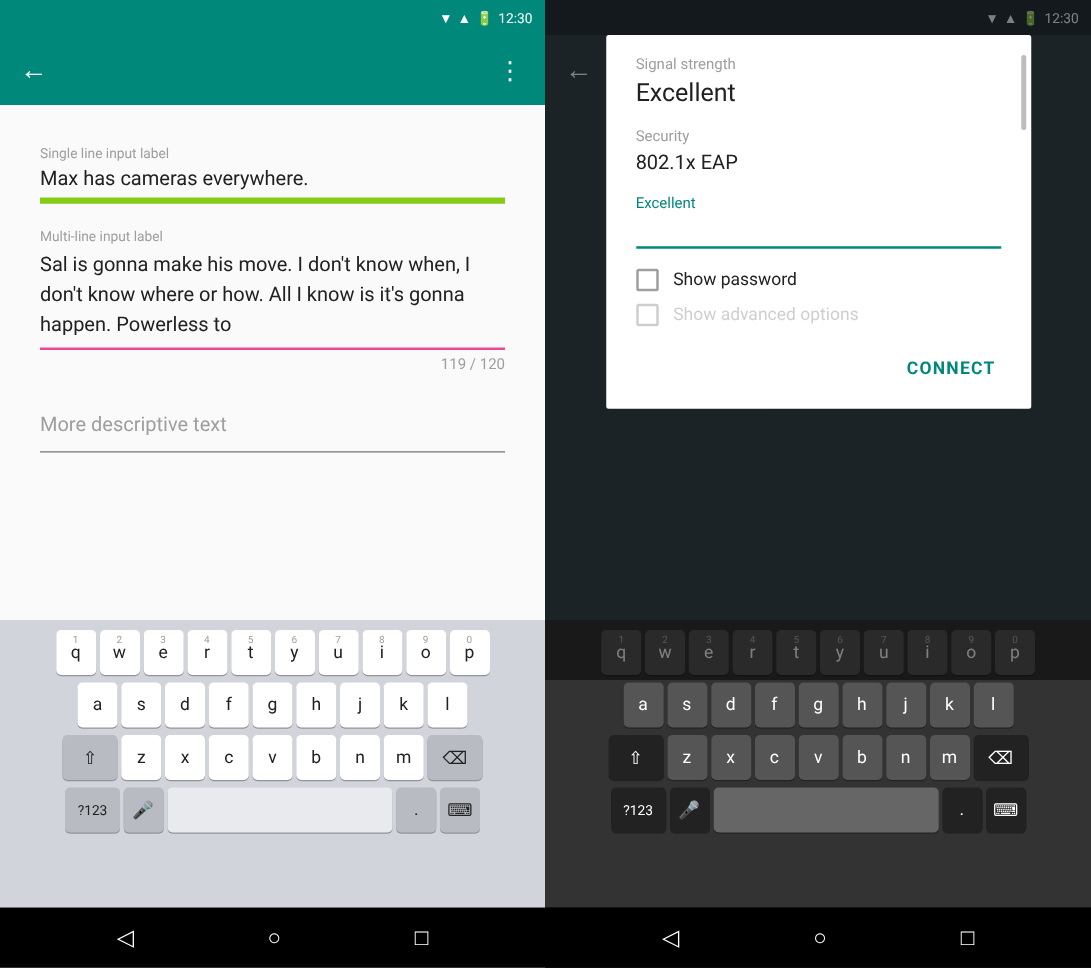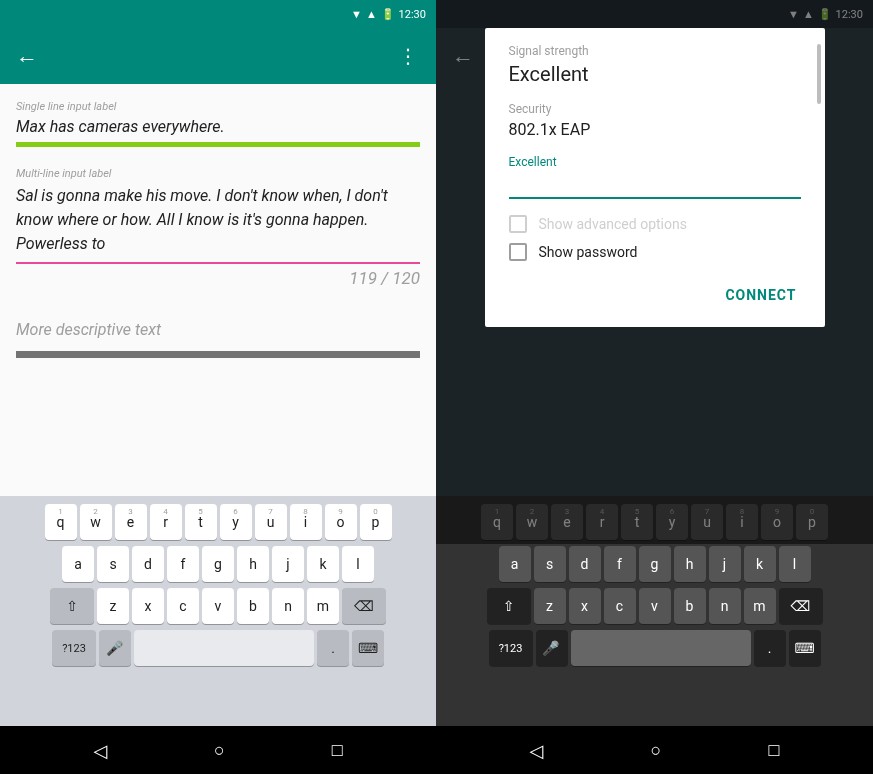--- a/index.html
+++ b/index.html
@@ -57,23 +57,22 @@
     .app-bar-menu {
       color: white;
       font-size: 20px;
       cursor: pointer;
       letter-spacing: 2px;
     }
 
     .content-area {
       flex: 1;
       background: #fafafa;
-      padding: 16px;
+      padding: 32px;
       overflow: hidden;
-      font-style: italic;
     }
 
     .input-group {
       margin-bottom: 20px;
     }
 
     .input-label {
       font-size: 11px;
       color: #9e9e9e;
       margin-bottom: 4px;
@@ -86,30 +85,30 @@
       border-bottom: 5px solid #84cc16;
       width: 100%;
     }
 
     .input-text.active {
       border-bottom: 2px solid #ec4899;
     }
 
     .char-count {
       text-align: right;
-      font-size: 17px;
+      font-size: 12px;
       color: #9e9e9e;
       margin-top: 4px;
     }
 
     .more-desc {
       font-size: 16px;
       color: #9e9e9e;
       padding: 12px 0;
-      border-bottom: 7px solid #737373;
+      border-bottom: 1px solid #737373;
     }
 
     
     .keyboard {
       background: #d1d5db;
       padding: 8px 4px 4px;
       height: 230px;
     }
 
     .keyboard-dark {
@@ -482,28 +481,28 @@
       <div class="dialog-field">
         <div class="dialog-field-label">Security</div>
         <div class="dialog-field-value medium">802.1x EAP</div>
       </div>
 
       <div class="dialog-field">
         <div class="dialog-password-label">Excellent</div>
         <input class="dialog-password-input" type="password" style="">
       </div>
 
+      <div class="dialog-checkbox-row">
+        <div class="dialog-checkbox"></div>
+        <span class="dialog-checkbox-label">Show password</span>
+      </div>
+
       <div class="dialog-checkbox-row" style="opacity:0.5;">
         <div class="dialog-checkbox"></div>
         <span class="dialog-checkbox-label-partial">Show advanced options</span>
-      </div>
-
-      <div class="dialog-checkbox-row">
-        <div class="dialog-checkbox"></div>
-        <span class="dialog-checkbox-label">Show password</span>
       </div>
 
       <div class="dialog-actions">
         <div class="connect-btn">CONNECT</div>
       </div>
     </div>
   </div>
 
   <div class="keyboard-right-wrapper keyboard-dark">
 

